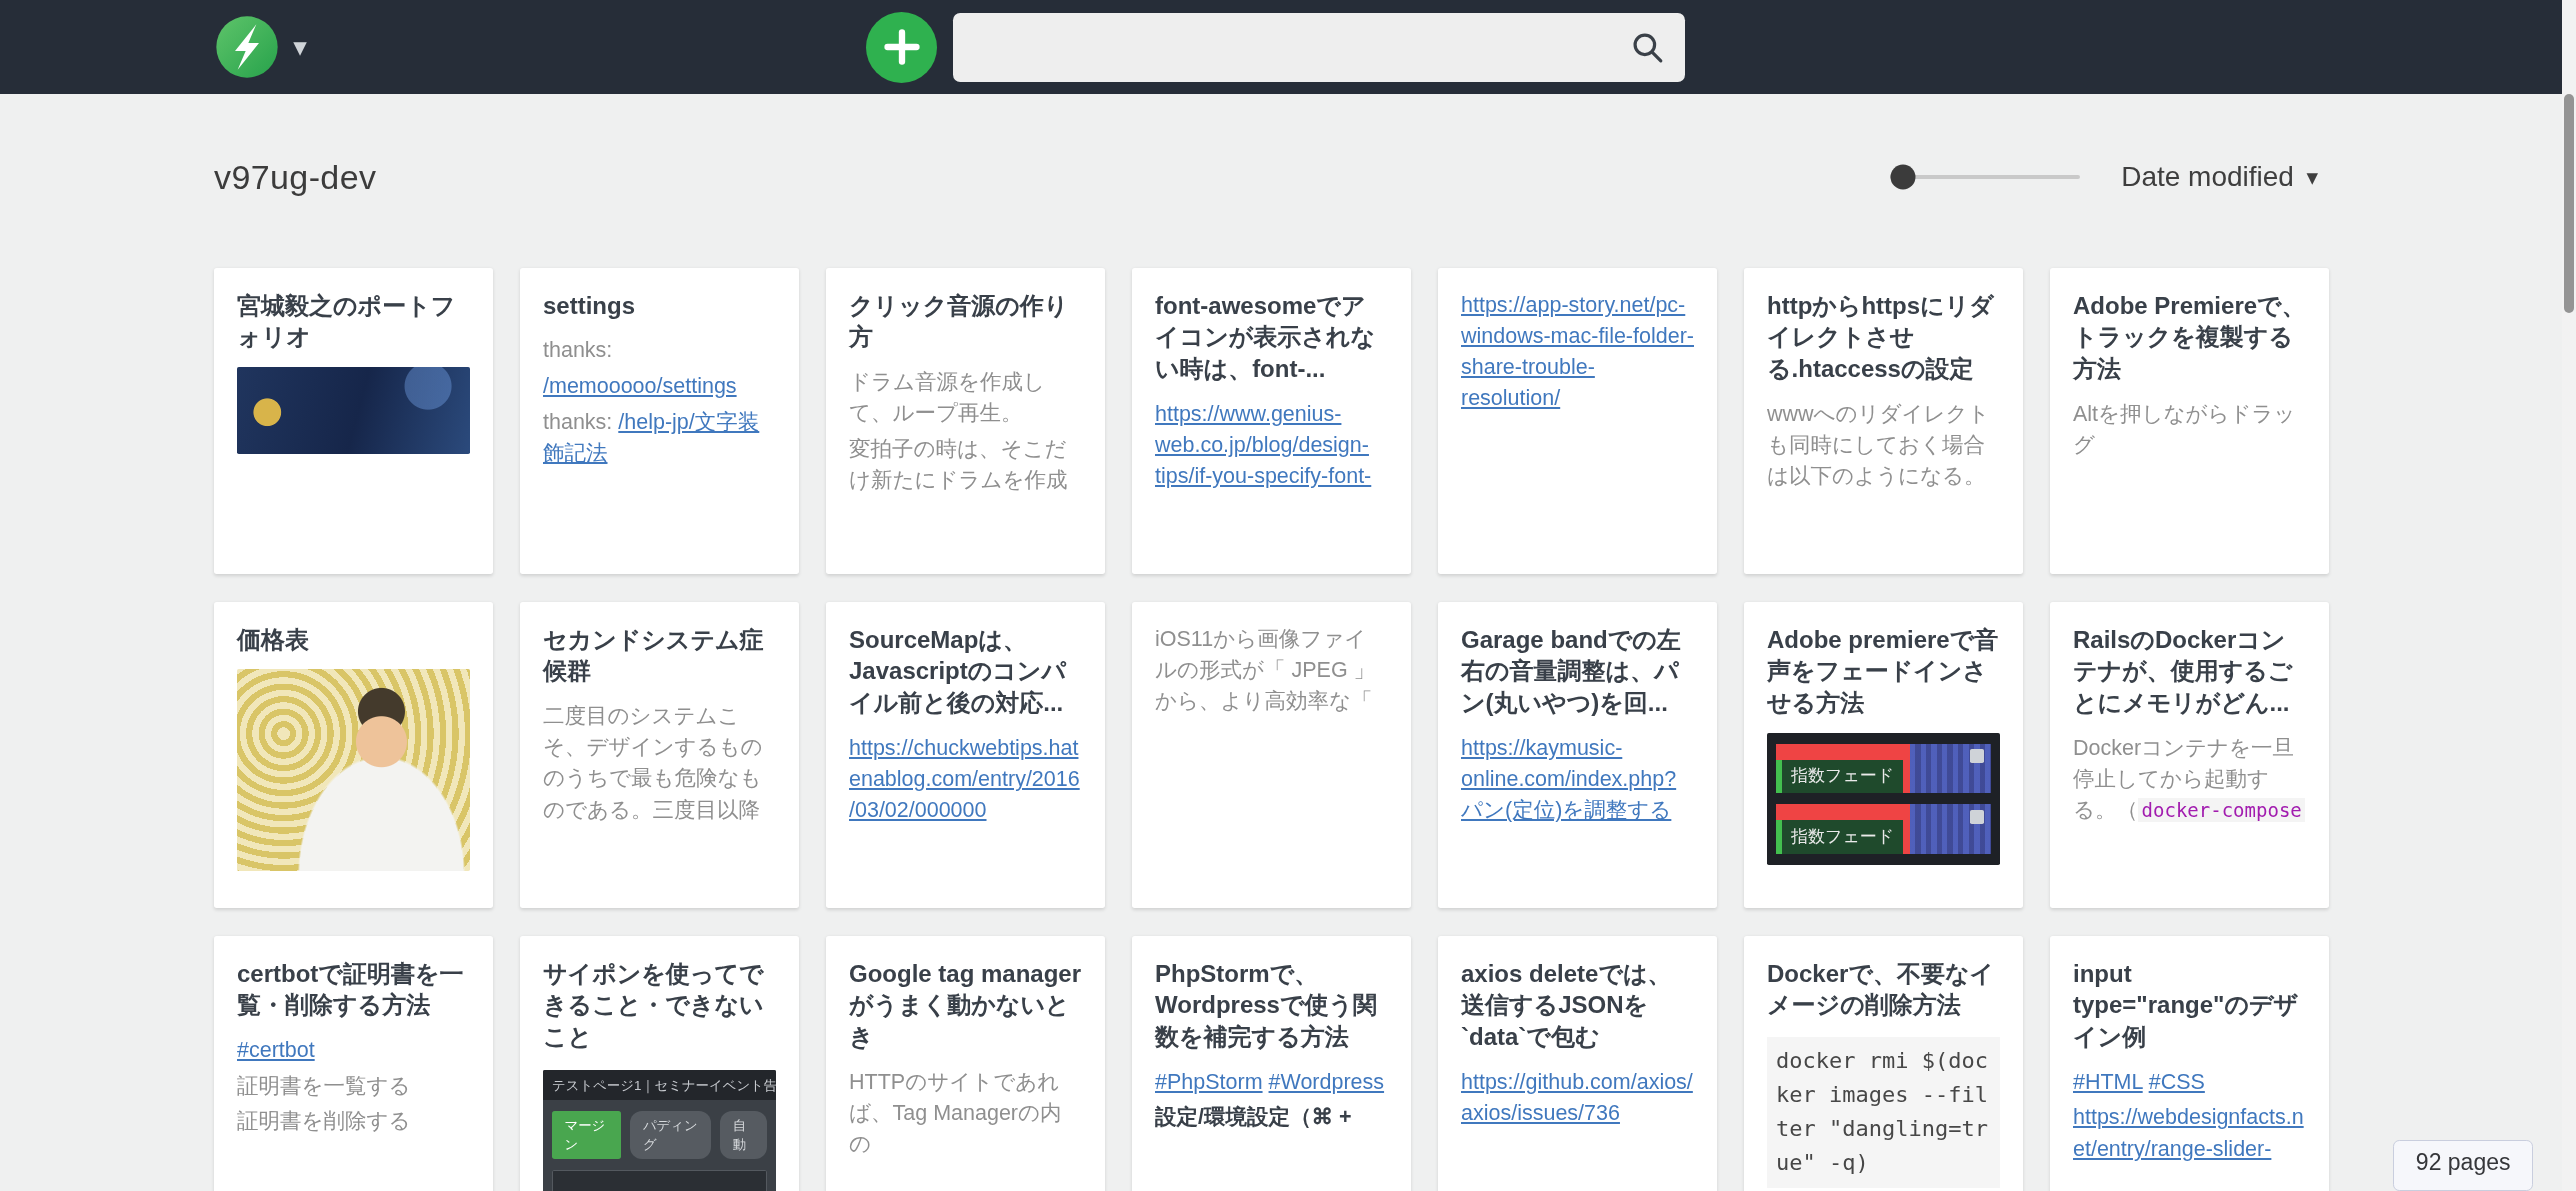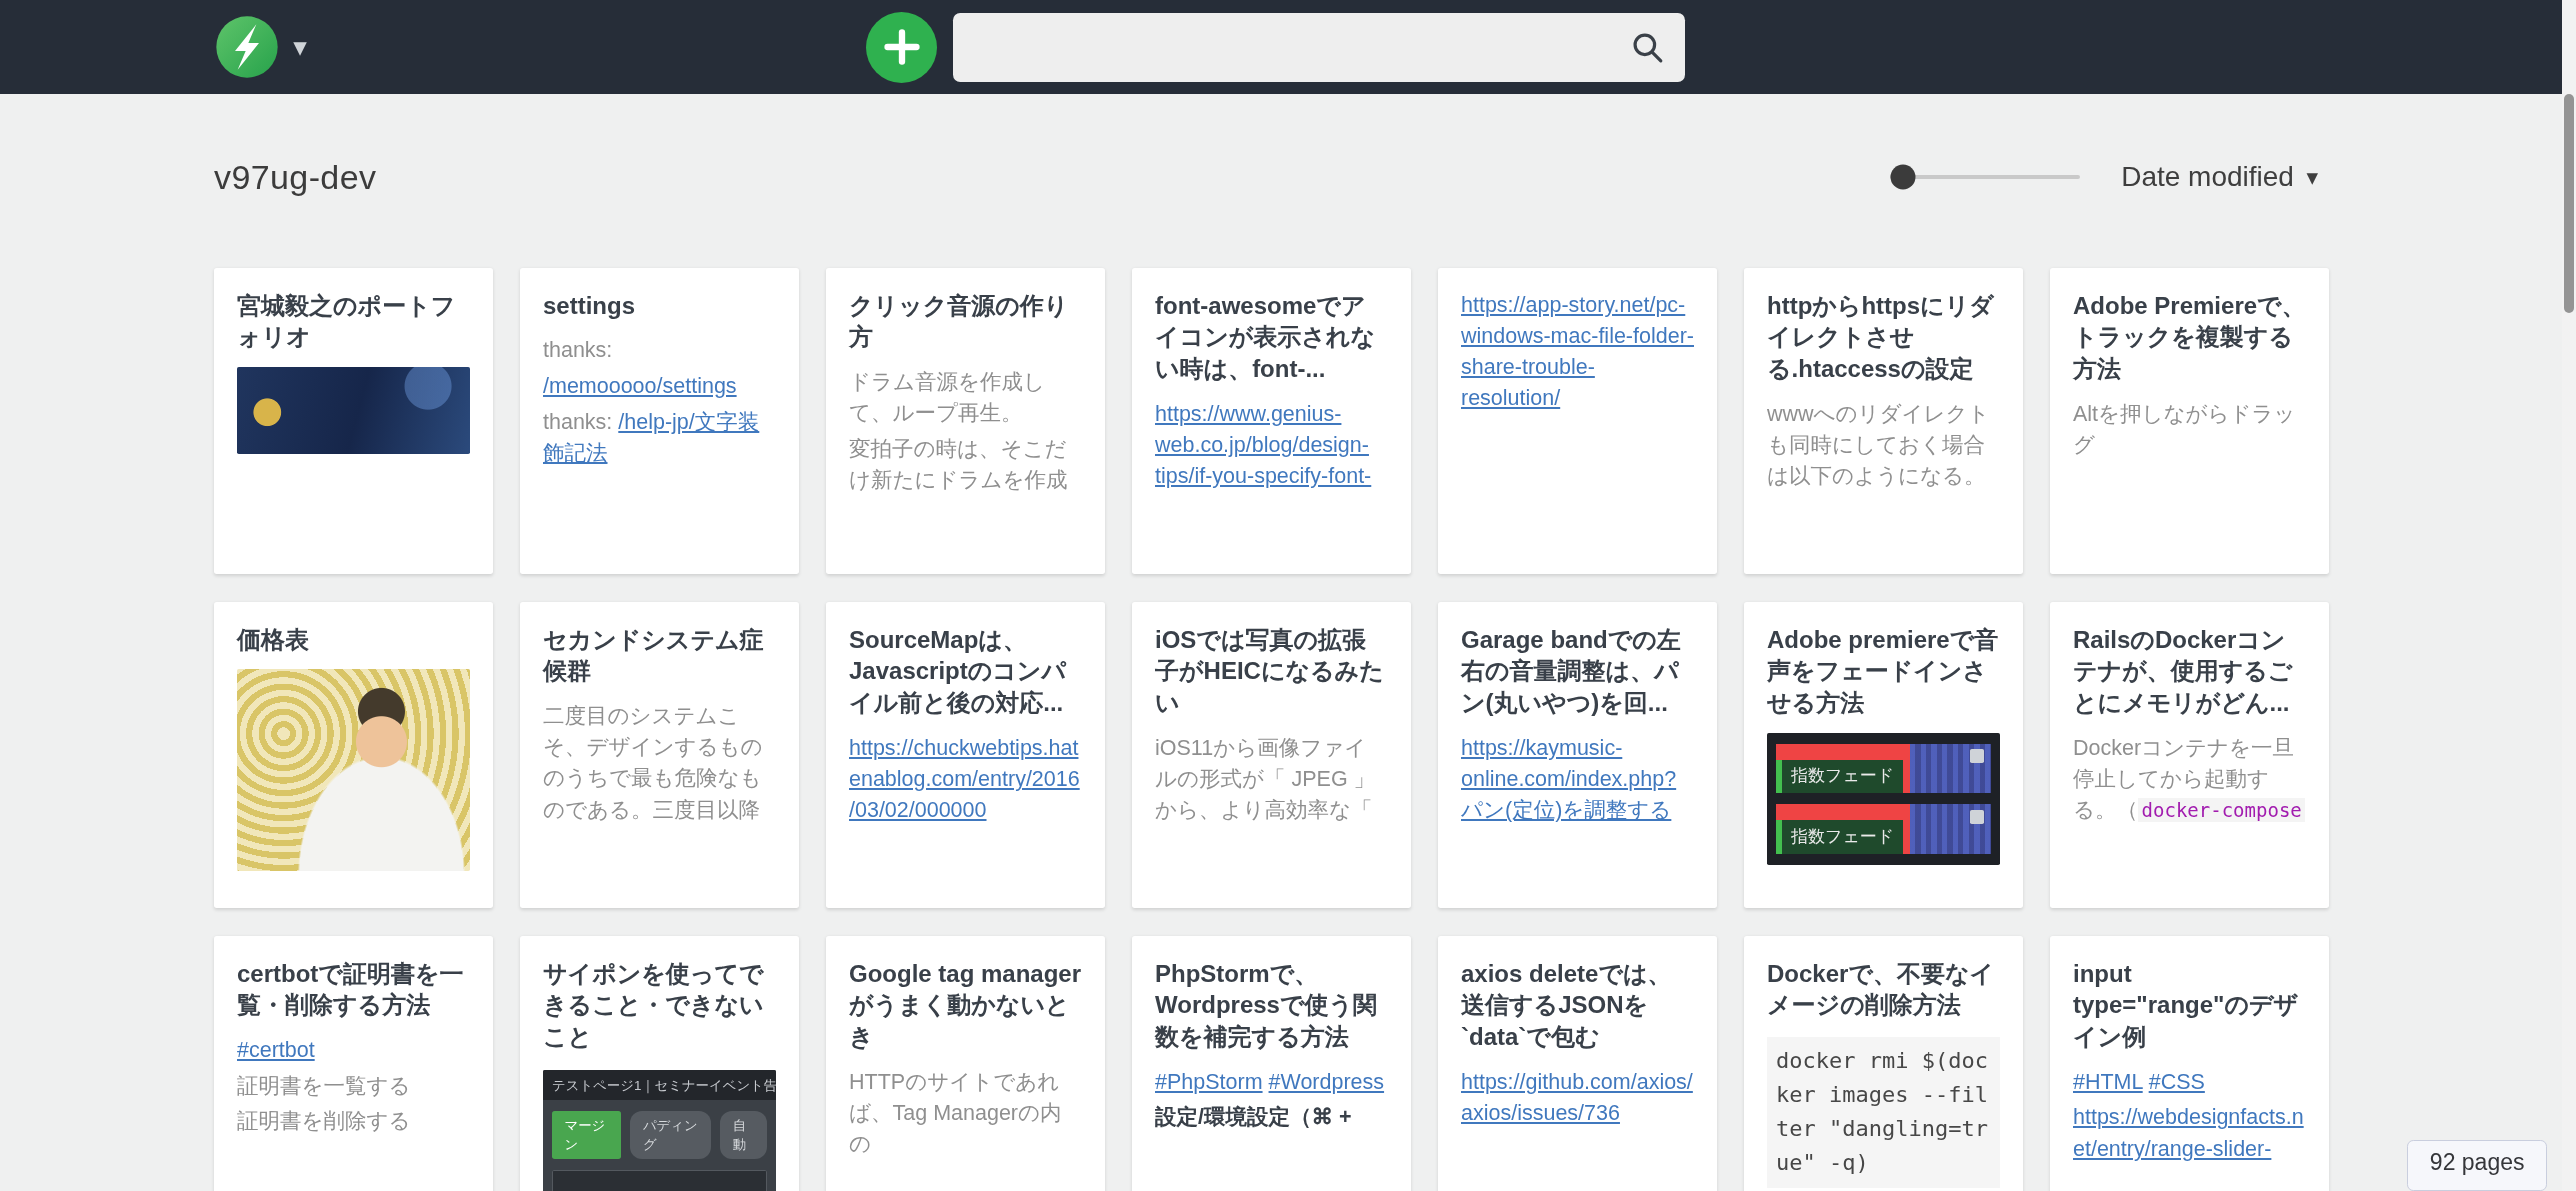--- a/index.html
+++ b/index.html
@@ -130,21 +130,21 @@
     white-space:nowrap; overflow:hidden;
   }
   .editor-body { padding:10.7px 9px; display:flex; flex-direction:column; gap:10.7px; }
   .chip-row { display:flex; gap:9px; align-items:center; }
   .chip-green { background:#49a64f; color:#fff; font-size:13.4px; padding:4.5px 12.5px; border-radius:2.7px; }
   .chip-gray { background:#565b61; color:#d6d9dc; font-size:13.4px; padding:4.5px 12.5px; border-radius:12px; }
   .editor-field { height:25px; background:#2b2f34; border:0.9px solid #54595f; border-radius:1.8px; }
 
   
   .page-badge {
-    position:absolute; right:29px; bottom:0;
+    position:absolute; right:43px; bottom:0;
     background:#f6f7fb; border:1.8px solid #c9cede; border-radius:6.3px;
     padding:8px 21.5px 14.3px; font-size:23px; color:#35363a;
   }
 
   
   .scrollbar-track {
     position:absolute; right:0; top:0; width:14.3px; height:1191px; background:#f2f2f2;
   }
   .scrollbar-thumb {
     position:absolute; right:1.8px; top:94px; width:10.7px; height:219px;
@@ -256,21 +256,20 @@
         <div class="card-line"><span class="seg-text">二度目のシステムこそ、デザインするもののうちで最も危険なものである。三度目以降</span></div>
       </div>
     </div>
     <div class="card">
       <div class="card-title">SourceMapは、Javascriptのコンパイル前と後の対応...</div>
       <div class="card-body">
         <div class="card-line"><span class="seg-link">https://chuckwebtips.hatenablog.com/entry/2016/03/02/000000</span></div>
       </div>
     </div>
     <div class="card">
-      <div class="card-title">iOSでは写真の拡張子がHEICになるみたい</div>
       <div class="card-body">
         <div class="card-line"><span class="seg-text">iOS11から画像ファイルの形式が「 JPEG 」から、より高効率な「</span></div>
       </div>
     </div>
     <div class="card">
       <div class="card-title">Garage bandでの左右の音量調整は、パン(丸いやつ)を回...</div>
       <div class="card-body">
         <div class="card-line"><span class="seg-link">https://kaymusic-online.com/index.php?パン(定位)を調整する</span></div>
       </div>
     </div>

